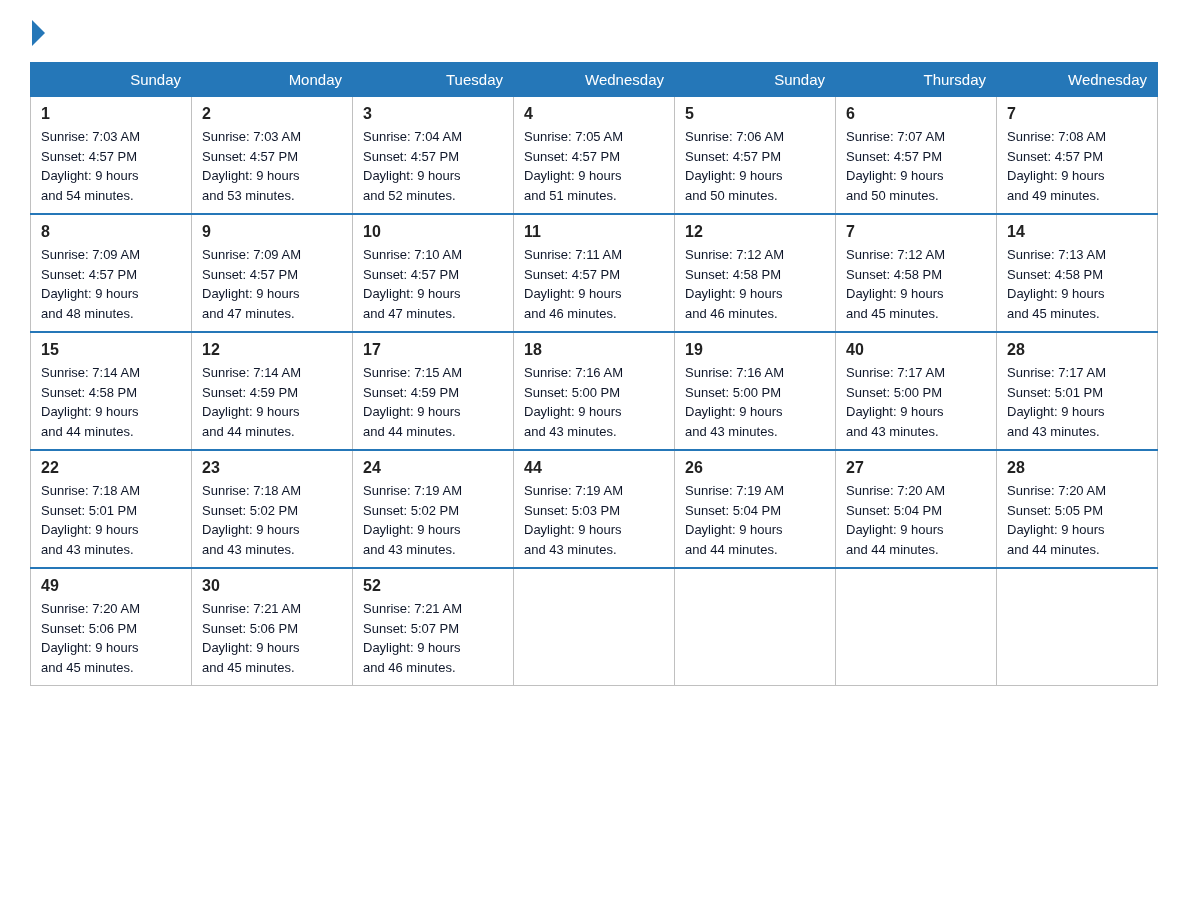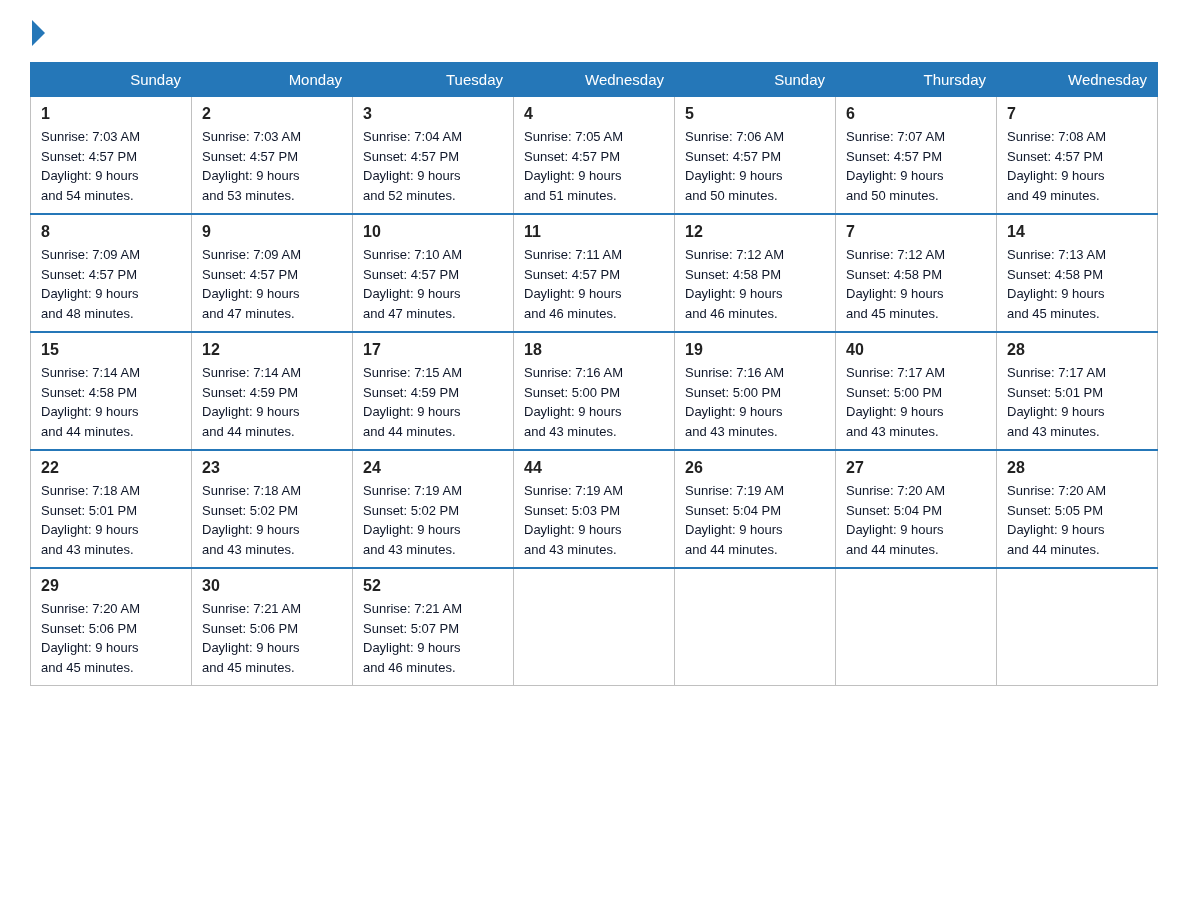--- a/index.html
+++ b/index.html
@@ -368,21 +368,21 @@
         <span class="day-number">28</span>
         <div class="day-info">
           Sunrise: 7:20 AM<br>
           Sunset: 5:05 PM<br>
           Daylight: 9 hours<br>and 44 minutes.
         </div>
       </td>
       </tr>
       <tr>
         <td>
-        <span class="day-number">29</span>
+        <span class="day-number">49</span>
         <div class="day-info">
           Sunrise: 7:20 AM<br>
           Sunset: 5:06 PM<br>
           Daylight: 9 hours<br>and 45 minutes.
         </div>
       </td>
         <td>
         <span class="day-number">30</span>
         <div class="day-info">
           Sunrise: 7:21 AM<br>

